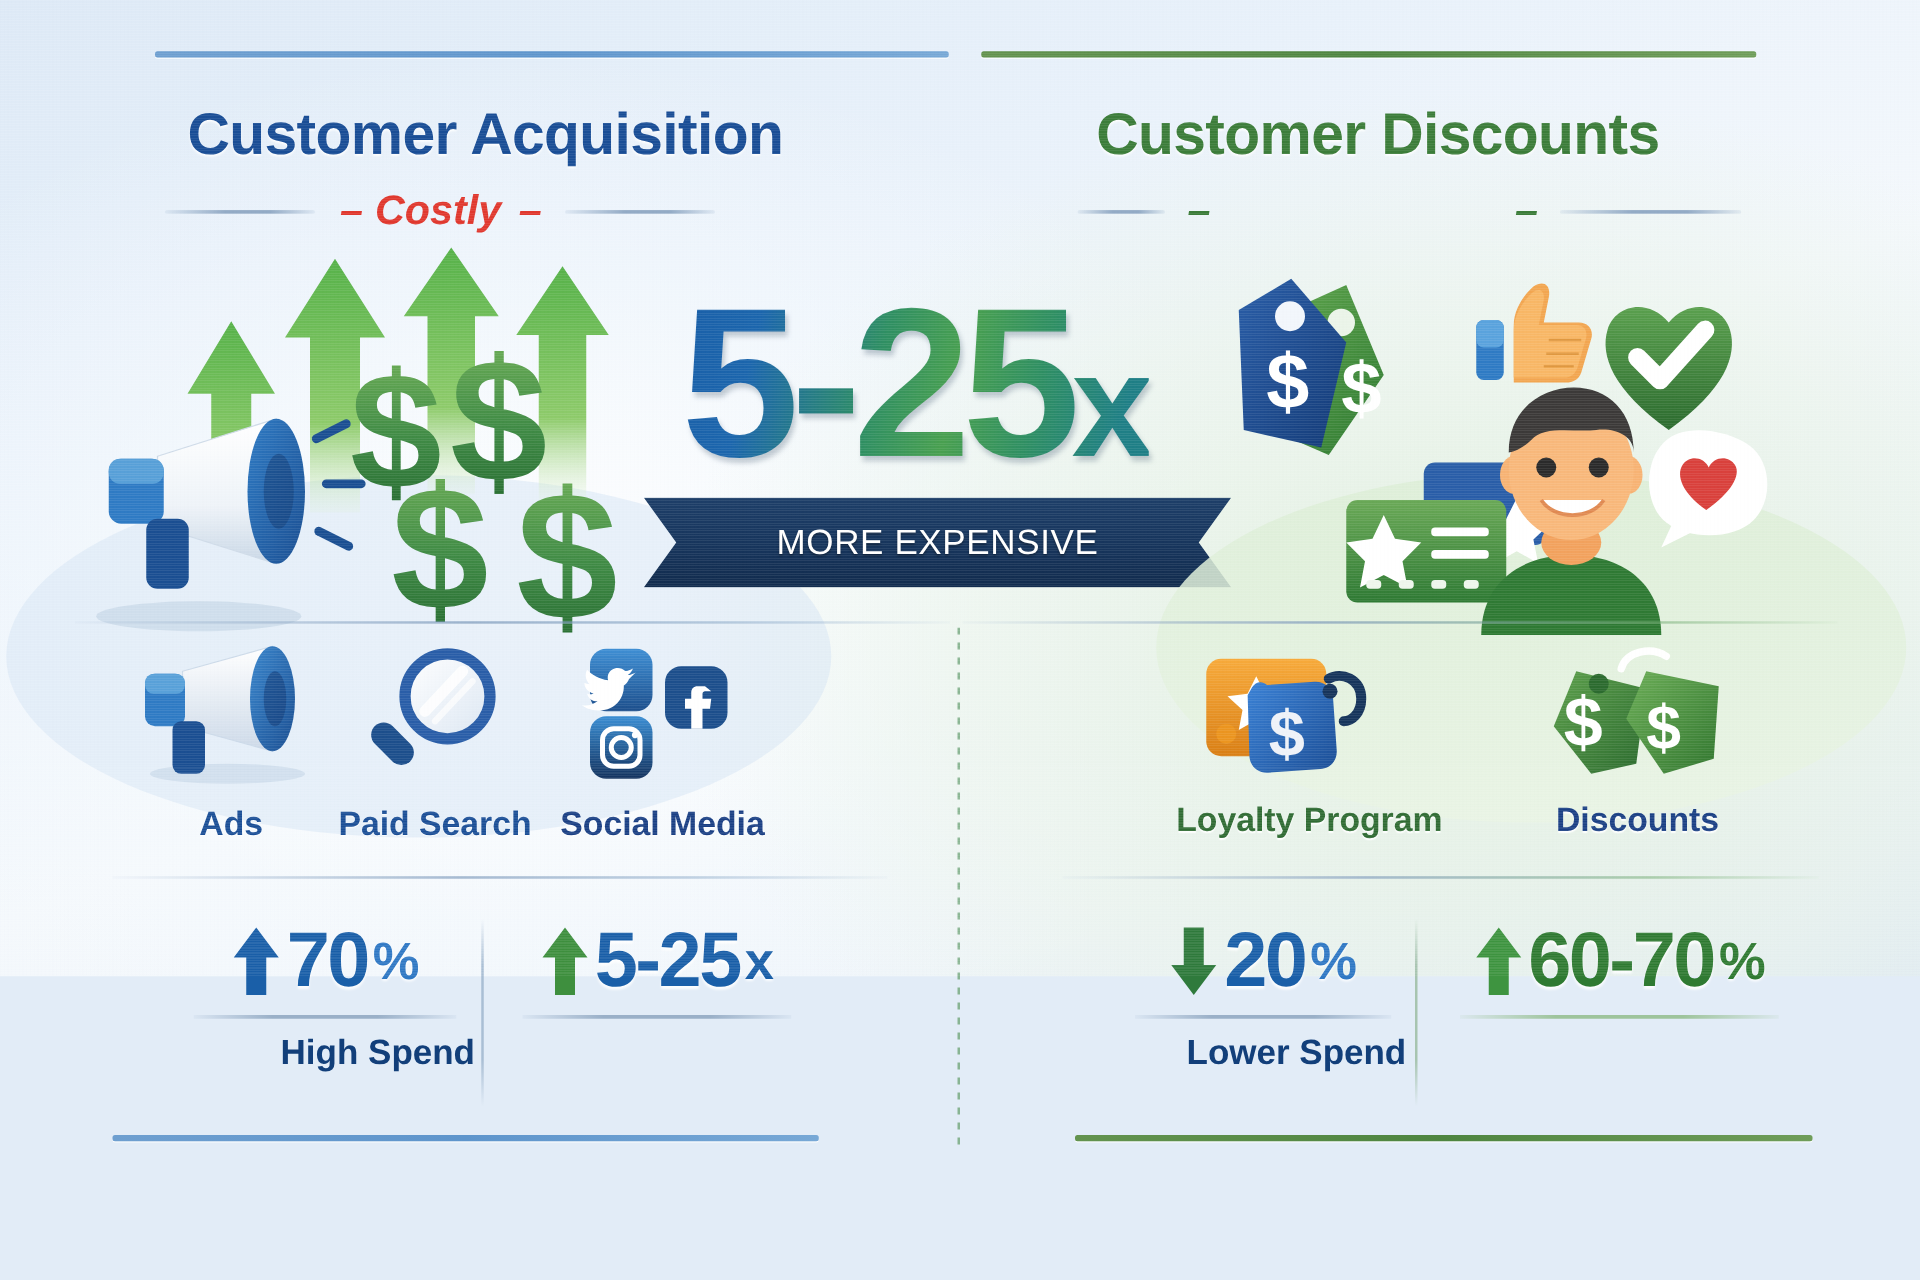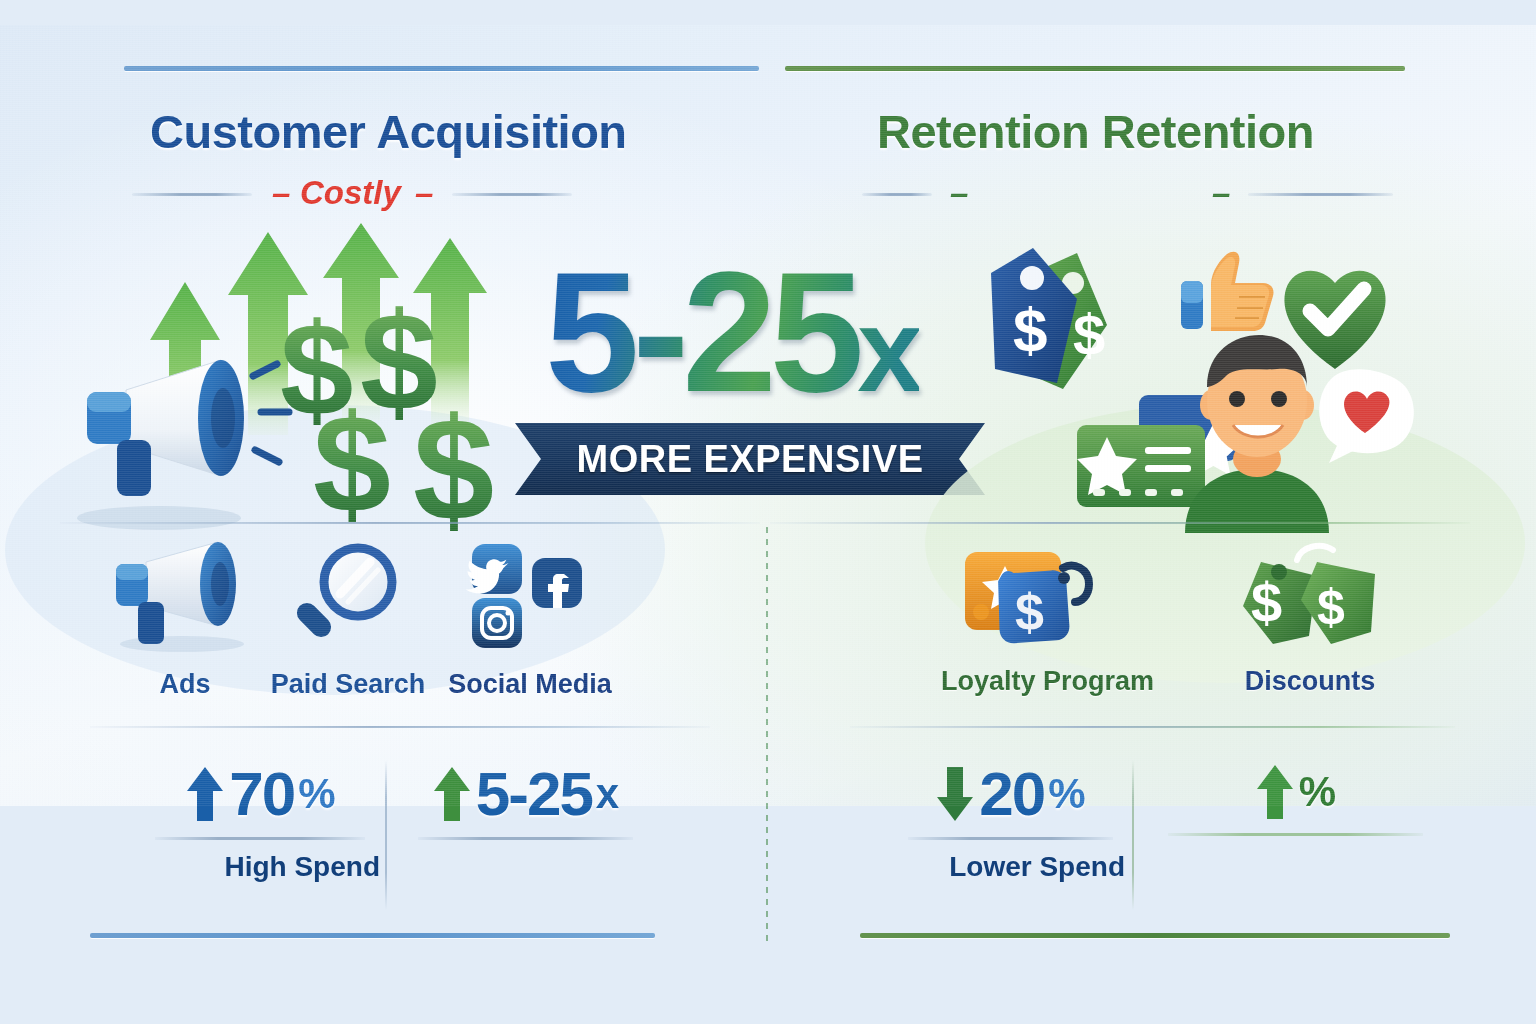--- a/index.html
+++ b/index.html
@@ -8,21 +8,20 @@
     width:1536px;height:1024px;overflow:hidden;
     font-family:"Liberation Sans", sans-serif;
     background:#e2ecf7;
   }
   #stage{
     position:relative;width:1536px;height:781px;
     background:
       radial-gradient(ellipse 900px 620px at 1180px 520px, rgba(226,240,222,0.95) 0%, rgba(232,243,230,0.55) 45%, rgba(255,255,255,0) 72%),
       radial-gradient(ellipse 820px 560px at 420px 470px, rgba(255,255,255,0.92) 0%, rgba(246,250,254,0.5) 48%, rgba(255,255,255,0) 76%),
       linear-gradient(160deg, #dde9f6 0%, #e8f1fa 30%, #f4f8fc 55%, #eef4fa 78%, #dfe9f5 100%);
-    margin-top: 25px;
   }
   #grain{
     position:absolute;inset:0;pointer-events:none;opacity:.35;
     background-image:
       repeating-linear-gradient(0deg, rgba(255,255,255,.22) 0 1px, rgba(0,0,0,0) 1px 2px),
       repeating-linear-gradient(90deg, rgba(0,0,0,.015) 0 1px, rgba(0,0,0,0) 1px 3px);
   }
   
   .rule{position:absolute;height:5px;border-radius:2px;}
   .rule.blue{background:linear-gradient(90deg,#6e9fd0 0%,#5e95cc 50%,#77a8d6 100%);
@@ -52,21 +51,21 @@
     background:linear-gradient(103deg,#1a5fa8 0%,#1c66ad 17%,#2f8f63 42%,#49a050 58%,#2f8f63 74%,#1f7f86 92%);
     -webkit-background-clip:text;background-clip:text;color:transparent;
     filter:drop-shadow(2px 4px 2px rgba(90,110,130,.35));}
   #hero .xs{font-size:118px;letter-spacing:-4px;}
   
   #ribbon{position:absolute;left:515px;top:398px;width:470px;height:72px;
     background:linear-gradient(180deg,#1e3f69 0%,#17355c 55%,#122c4e 100%);
     clip-path:polygon(0 0, 26px 50%, 0 100%, 100% 100%, calc(100% - 26px) 50%, 100% 0);
     display:flex;align-items:center;justify-content:center;
     filter:drop-shadow(0 5px 6px rgba(60,80,110,.4));}
-  #ribbon span{color:#fff;font-size:38px;font-weight:700;letter-spacing:.5px;
+  #ribbon span{color:#fff;font-size:28px;font-weight:400;letter-spacing:.5px;
     text-shadow:0 2px 2px rgba(0,0,0,.35);}
   
   .iconcell{position:absolute;text-align:center;}
   .iconcell .lbl{font-size:27px;font-weight:700;white-space:nowrap;
     text-shadow:0 1px 1px rgba(255,255,255,.9);}
   .lbl.blue{color:#1a4e96;}
   .lbl.green{color:#2f6b33;}
   .lbl.navy{color:#1a3f84;text-align:center;}
   
   .stat{position:absolute;text-align:right;}
@@ -91,21 +90,21 @@
 </head>
 <body>
 
 <div id="stage">
 
   <div class="rule blue" style="left:124px;top:41px;width:635px;"></div>
   <div class="rule green" style="left:785px;top:41px;width:620px;"></div>
 
   <div class="h-title h-left" style="left:150px;top:79px;">Customer Acquisition</div>
 
-  <div class="h-title h-right" style="left:877px;top:79px;">Retention Retention</div>
+  <div class="h-title h-right" style="left:877px;top:79px;">Customer Discounts</div>
 
   <div class="minidash" style="left:132px;top:168px;width:120px;"></div>
   <div class="sub red" style="left:272px;top:149px;">–</div>
   <div class="sub red" style="left:300px;top:149px;">Costly</div>
   <div class="sub red" style="left:415px;top:149px;">–</div>
   <div class="minidash" style="left:452px;top:168px;width:120px;"></div>
 
   <div class="minidash" style="left:862px;top:168px;width:70px;"></div>
   <div class="sub grn" style="left:950px;top:149px;">–</div>
   <div class="sub grn" style="left:1212px;top:149px;">–</div>
@@ -439,20 +438,21 @@
     <div class="cap c-navy">Lower Spend</div>
   </div>
 
   <div class="statdiv g" style="left:1132px;top:735px;height:150px;"></div>
 
   <div class="stat" style="left:1150px;top:738px;width:290px;">
     <div class="num">
       <svg width="40" height="58" viewBox="0 0 40 58">
         <path d="M20 2 L38 26 L28 26 L28 56 L12 56 L12 26 L2 26 Z" fill="#3e9440"></path>
       </svg>
+      <span class="n-green">60-70</span>
       <span class="pct n-green">%</span>
     </div>
     <div class="uline g" style="width:255px;"></div>
   </div>
 
   <div class="rule blue" style="left:90px;top:908px;width:565px;"></div>
   <div class="rule green" style="left:860px;top:908px;width:590px;"></div>
 
   <div id="grain"></div>
 </div>

